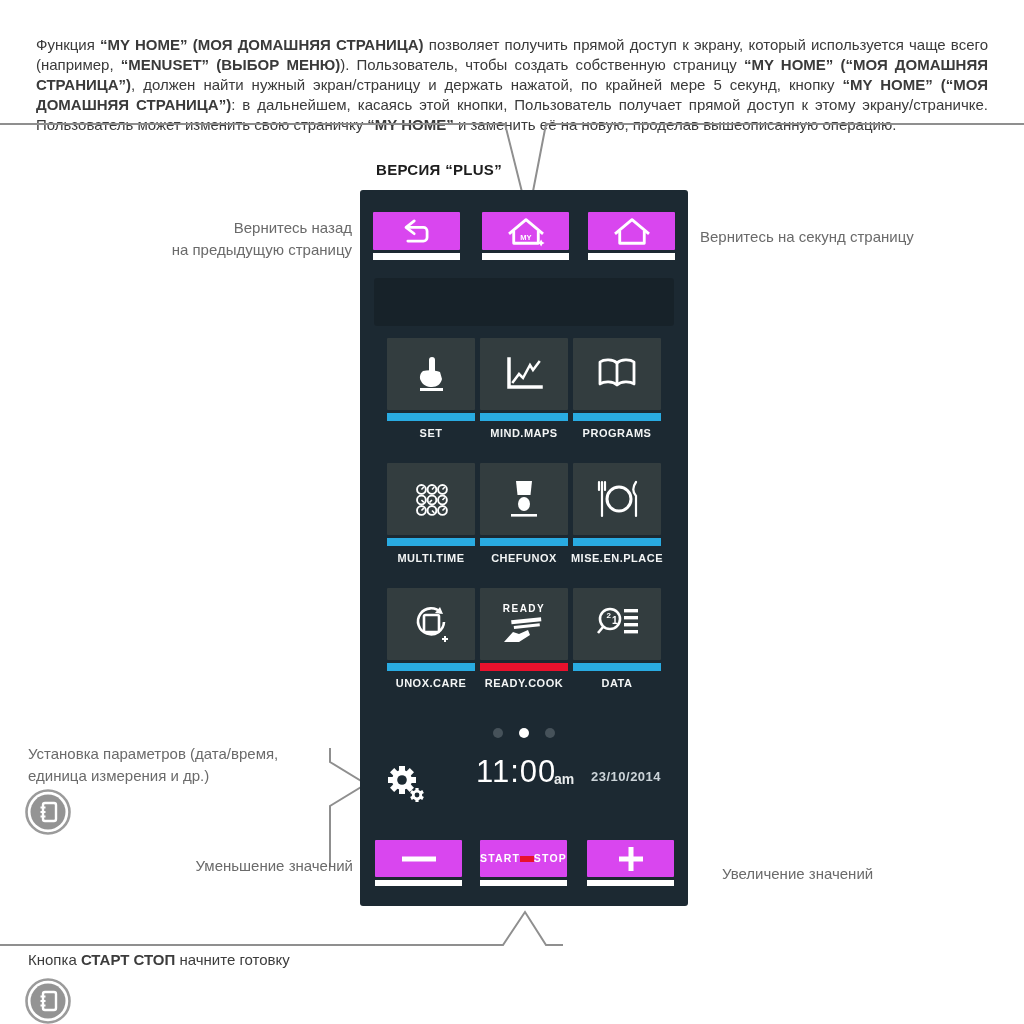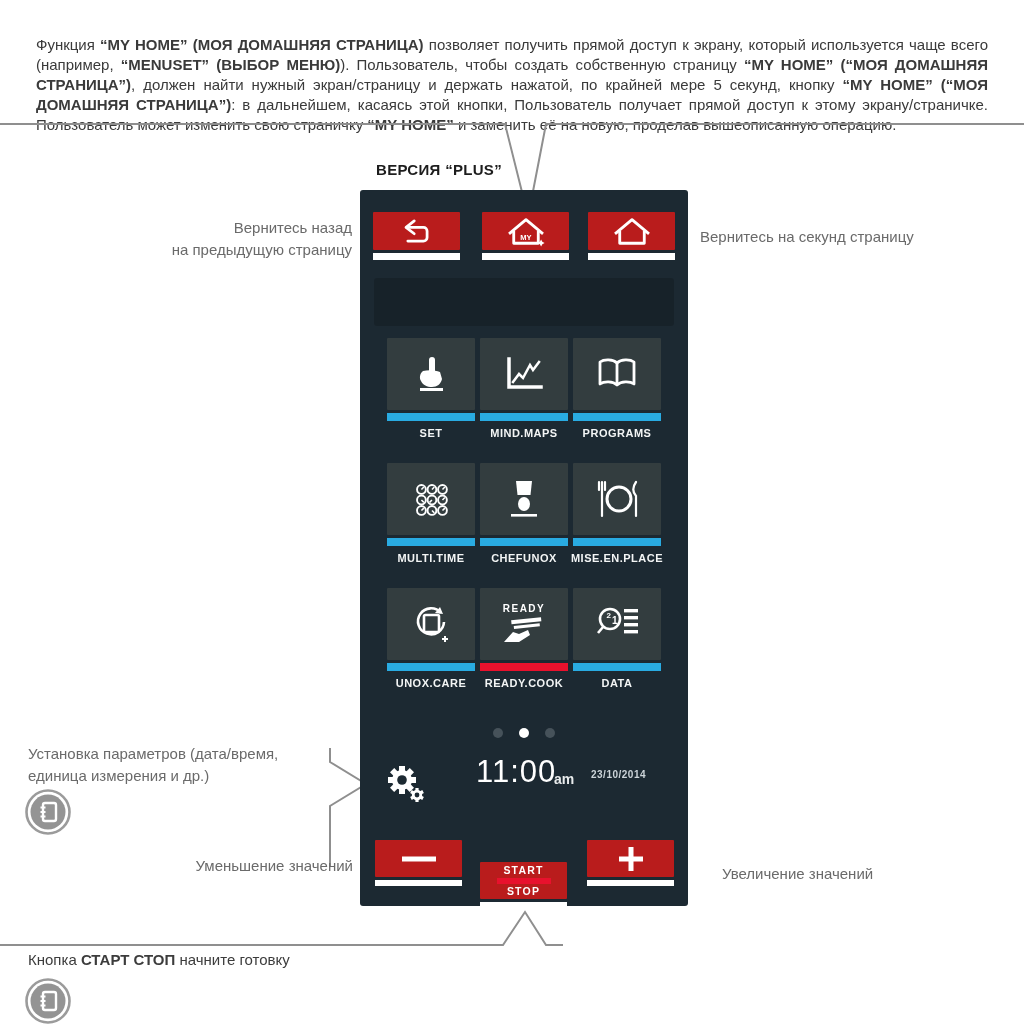--- a/index.html
+++ b/index.html
@@ -11,21 +11,21 @@
   .intro span{white-space:pre-wrap;}
   
   #callouts{position:absolute;left:0;top:0;pointer-events:none;}
   
   .version{position:absolute;left:376px;top:161px;font-size:15px;font-weight:bold;color:#1d1d1d;letter-spacing:.3px;}
   
   .panel{position:absolute;left:360px;top:190px;width:328px;height:716px;background:#1c2932;border-radius:3px;}
   .nav-unit,.ctl-unit{position:absolute;width:87px;}
   .nav-unit{top:22px;}
   .ctl-unit{top:650px;}
-  .btn{height:38px;background:#b91c1c;display:flex;align-items:center;justify-content:center;border-radius:1px;}
+  .btn{height:38px;background:#d946ef;display:flex;align-items:center;justify-content:center;border-radius:1px;}
   .ctl-unit .btn{height:37px;}
   .white-bar{height:7px;background:#ffffff;margin-top:3px;}
   .ctl-unit .white-bar{height:6px;}
   .inactive-band{position:absolute;left:14px;top:88px;width:300px;height:48px;background:rgba(0,0,0,.16);border-radius:3px;}
   
   .tile-unit{position:absolute;width:88px;}
   .tile{height:72px;background:#333d3f;display:flex;align-items:center;justify-content:center;
         flex-direction:column;border-radius:1px;}
   .tile-bar{height:8px;background:#29abe2;margin-top:3px;}
   .tile-unit.red .tile-bar{background:#e8112d;}
@@ -33,23 +33,23 @@
               font-size:11px;font-weight:bold;letter-spacing:.5px;color:#f3f5f5;}
   .icon-text{font-size:10px;font-weight:bold;letter-spacing:1.5px;color:#fff;margin-bottom:2px;}
   
   .dots{position:absolute;left:0;top:538px;width:328px;display:flex;justify-content:center;gap:16px;}
   .dot{width:10px;height:10px;border-radius:50%;background:#46525a;}
   .dot.active{background:#ffffff;}
   
   .gear-wrap{position:absolute;left:22px;top:570px;}
   .time{position:absolute;left:116px;top:564px;font-size:31px;color:#ffffff;letter-spacing:1px;}
   .meridiem{position:absolute;left:194px;top:581px;font-size:14px;font-weight:bold;color:#e8ebec;}
-  .date{position:absolute;left:231px;top:579px;font-size:10px;font-weight:bold;color:#ccd4d9;letter-spacing:.5px;}
-  
-  .ss{display:flex;flex-direction:column;align-items:center;justify-content:center;line-height:1;margin-top:22px;}
+  .date{position:absolute;left:231px;top:579px;font-size:13px;font-weight:bold;color:#ccd4d9;letter-spacing:.5px;}
+  
+  .ss{display:flex;flex-direction:row;align-items:center;justify-content:center;line-height:1;}
   .ss .lbl{font-size:10.5px;font-weight:bold;letter-spacing:1.2px;color:#fff;}
   .ss .redbar{width:54px;height:6px;background:#e8112d;margin:2px 0;}
   
   .note{position:absolute;font-size:15px;color:#6a6a6a;line-height:22px;}
   .note.right{text-align:right;}
   .back-note{left:60px;top:217px;width:292px;}
   .home-note{left:700px;top:226px;}
   .settings-note{left:28px;top:743px;width:312px;}
   .decrease-note{left:98px;top:855px;width:255px;}
   .increase-note{left:722px;top:855px;margin-top:8px;}

